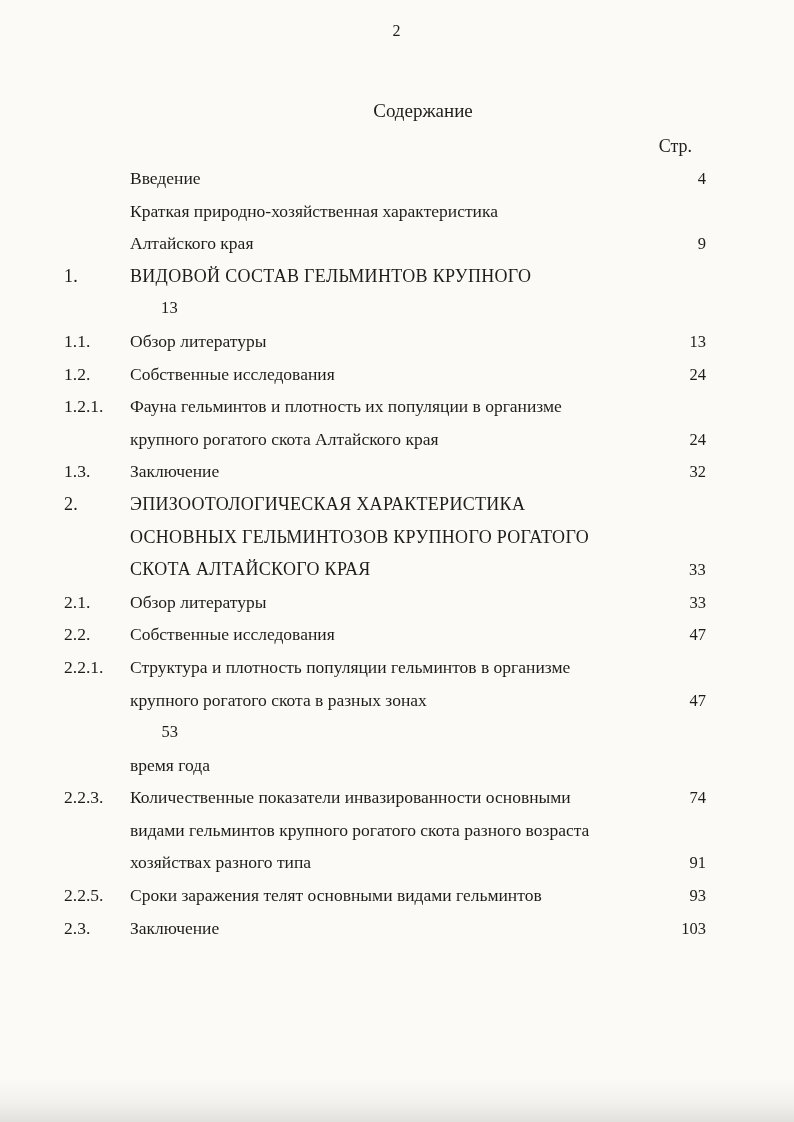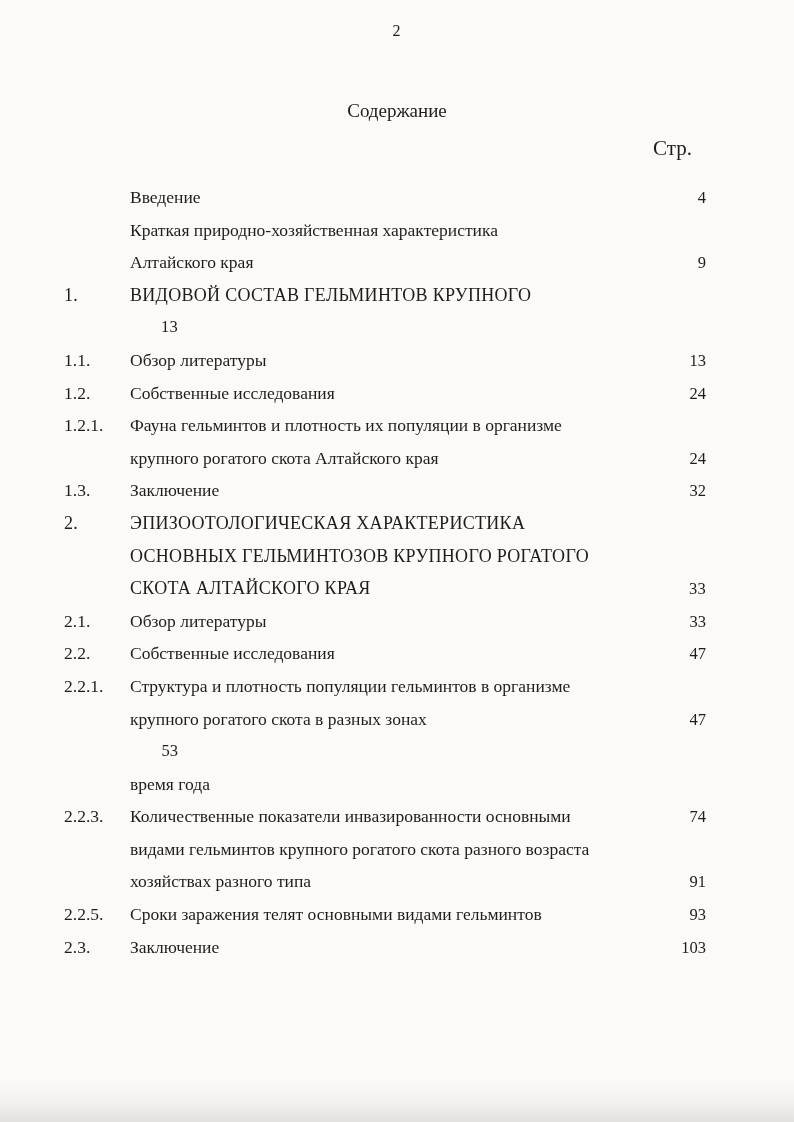--- a/index.html
+++ b/index.html
@@ -33,31 +33,32 @@
     width: 100%;
     text-align: center;
     font-size: 16px;
     letter-spacing: 1px;
   }
   .doc-title {
     position: absolute;
     top: 100px;
     left: 50%;
     transform: translateX(-50%);
+    margin-left: 26px;
     font-size: 19px;
   }
   .str-label {
     position: absolute;
     top: 136px;
     right: 102px;
-    font-size: 21px;
+    font-size: 18px;
   }
   .toc {
     position: absolute;
-    top: 187px;
+    top: 168px;
     left: 64px;
     right: 88px;
   }
   .row {
     display: flex;
     align-items: baseline;
     height: 32.6px;
     font-size: 17.5px;
     white-space: nowrap;
   }

